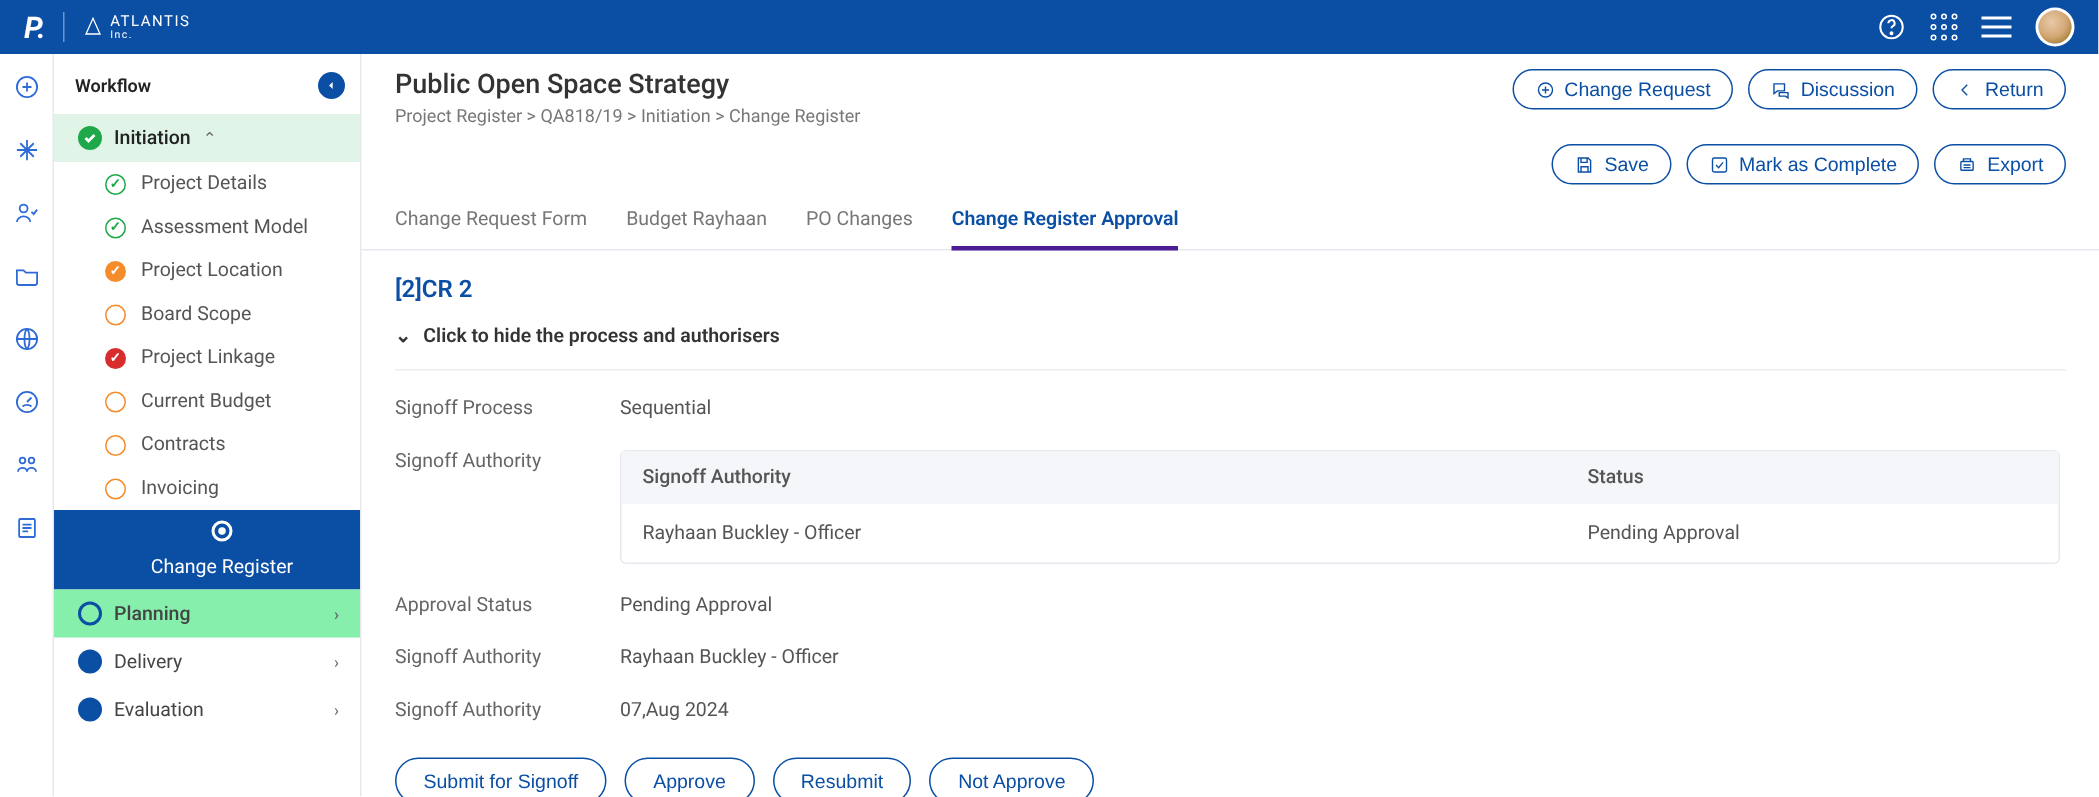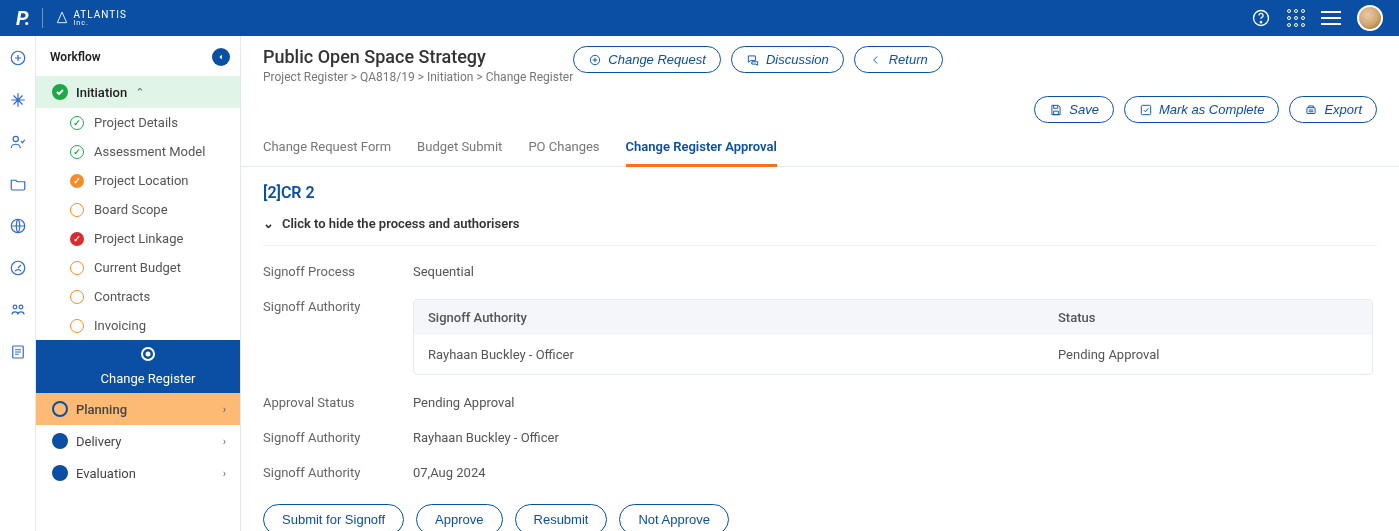--- a/index.html
+++ b/index.html
@@ -31,21 +31,21 @@
   
   .sidebar { width: 205px; background: #fff; border-right: 1px solid #e5e9ef; display: flex; flex-direction: column; }
   .sidebar-header { display: flex; align-items: center; justify-content: space-between; padding: 12px 10px 10px 14px; }
   .sidebar-title { font-size: 12px; font-weight: 600; color: #222; }
   .collapse-btn { width: 18px; height: 18px; background: #0B4FA5; border-radius: 50%; display: flex; align-items: center; justify-content: center; cursor: pointer; }
   .collapse-btn svg { width: 8px; height: 8px; fill: #fff; }
   
   .stage { padding: 8px 14px 8px 16px; display: flex; align-items: center; gap: 8px; cursor: pointer; color: #444; }
   .stage-initiation { background: #E1F4E8; color: #222; font-weight: 500; justify-content: flex-start; }
   .stage-left { display: flex; align-items: center; gap: 8px; }
-  .stage-planning { background: #fdba74; font-weight: 500; justify-content: space-between; }
+  .stage-planning { background: #86efac; font-weight: 500; justify-content: space-between; }
   .stage-delivery, .stage-evaluation { justify-content: space-between; }
   .stage-dot { width: 16px; height: 16px; border-radius: 50%; display: flex; align-items: center; justify-content: center; flex-shrink: 0; }
   .dot-check-green { background: #1FA84A; }
   .dot-blue-outline { border: 2.5px solid #0B4FA5; }
   .dot-blue-solid { background: #0B4FA5; }
   .chevron-sm { color: #666; font-size: 11px; }
   
   .substep { padding: 7px 14px 7px 34px; display: flex; align-items: center; gap: 10px; cursor: pointer; color: #555; font-size: 13px; }
   .substep.active { background: #0B4FA5; color: #fff; flex-direction: column; }
   .sub-dot { width: 14px; height: 14px; border-radius: 50%; flex-shrink: 0; display: flex; align-items: center; justify-content: center; }
@@ -54,32 +54,32 @@
   .sd-orange { background: #F48C2B; }
   .sd-orange::after { content: "✓"; color: #fff; font-size: 9px; font-weight: bold; }
   .sd-red { background: #D92D2D; }
   .sd-red::after { content: "✓"; color: #fff; font-size: 9px; font-weight: bold; }
   .sd-hollow { border: 1.5px solid #F48C2B; background: #fff; }
   .sd-active { border: 2px solid #fff; background: transparent; position: relative; }
   .sd-active::after { content: ""; position: absolute; width: 5px; height: 5px; background: #fff; border-radius: 50%; top: 50%; left: 50%; transform: translate(-50%, -50%);}
   
   
   .main { flex: 1; display: flex; flex-direction: column; overflow: auto; }
-  .page-header { padding: 10px 22px 6px 22px; display: flex; align-items: flex-start; }
+  .page-header { padding: 10px 22px 6px 22px; display: flex; justify-content: space-between; align-items: flex-start; }
   .page-title { font-size: 18px; color: #333; font-weight: 500; }
   .breadcrumb { font-size: 12px; color: #777; margin-top: 3px; }
   .header-actions { display: flex; gap: 10px; }
-  .pill-btn { border: 1px solid #0B4FA5; color: #0B4FA5; background: #fff; padding: 5px 14px; border-radius: 16px; font-size: 13px; display: flex; align-items: center; gap: 6px; cursor: pointer; font-style: italic; }
+  .pill-btn { border: 1px solid #0B4FA5; color: #0B4FA5; background: #fff; padding: 5px 14px; border-radius: 16px; font-size: 13px; display: flex; align-items: center; gap: 6px; cursor: pointer; }
   .pill-btn svg { width: 14px; height: 14px; stroke: #0B4FA5; fill: none; stroke-width: 1.6; }
   
   .action-row { display: flex; justify-content: flex-end; padding: 6px 22px 0 22px; gap: 10px; }
   
   .tabs { display: flex; gap: 26px; padding: 16px 22px 0 22px; border-bottom: 1px solid #e5e9ef; }
   .tab { padding-bottom: 10px; color: #777; cursor: pointer; font-size: 13px; text-align: center; }
-  .tab.active { color: #0B4FA5; font-weight: 600; border-bottom: 3px solid #f97316; margin-bottom: -1px; }
+  .tab.active { color: #0B4FA5; font-weight: 600; border-bottom: 3px solid #4c1d95; margin-bottom: -1px; }
   
   .content { padding: 16px 22px; }
   .cr-title { color: #0B4FA5; font-weight: 600; font-size: 16px; margin-bottom: 14px; }
   .collapse-header { display: flex; align-items: center; gap: 8px; font-weight: 600; color: #333; font-size: 13px; margin-bottom: 14px; cursor: pointer; }
   
   .field-row { display: flex; padding: 10px 0; font-size: 13px; }
   .field-label { width: 150px; color: #666; }
   .field-value { color: #555; }
   
   .auth-table { flex: 1; border: 1px solid #e5e9ef; border-radius: 4px; max-width: 960px; }
@@ -324,21 +324,21 @@
         <svg viewBox="0 0 24 24">
             <rect x="5" y="8" width="14" height="10" rx="1"></rect>
             <path d="M8 8V5h8v3M8 12h8M8 15h8"></path>
           </svg>
         <span>Export</span>
       </button>
     </div>
 
     <div class="tabs">
       <div class="tab">Change Request Form</div>
-      <div class="tab">Budget Submit</div>
+      <div class="tab">Budget Rayhaan</div>
       <div class="tab">PO Changes</div>
       <div class="tab active">Change Register Approval</div>
     </div>
 
     <div class="content">
       <div class="cr-title">[2]CR 2</div>
 
       <div class="collapse-header">
         <span>⌄</span>
         <span>Click to hide the process and authorisers</span>

